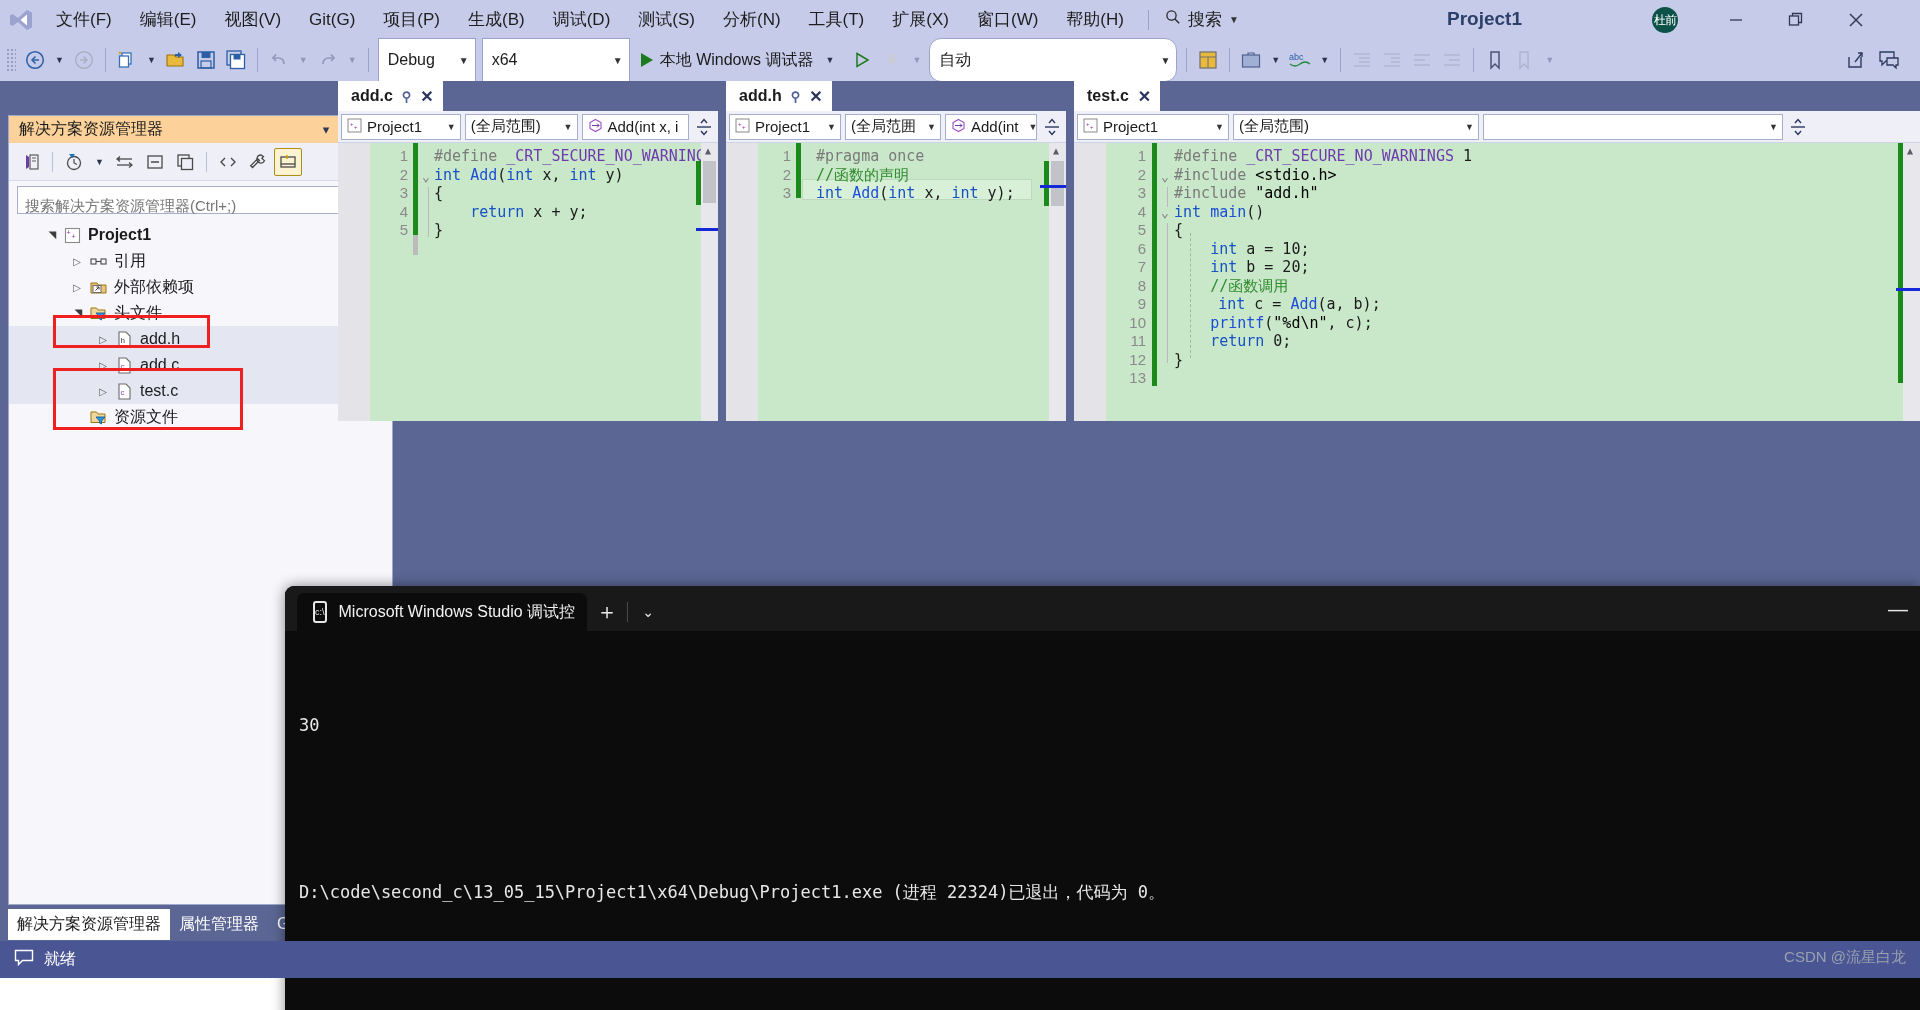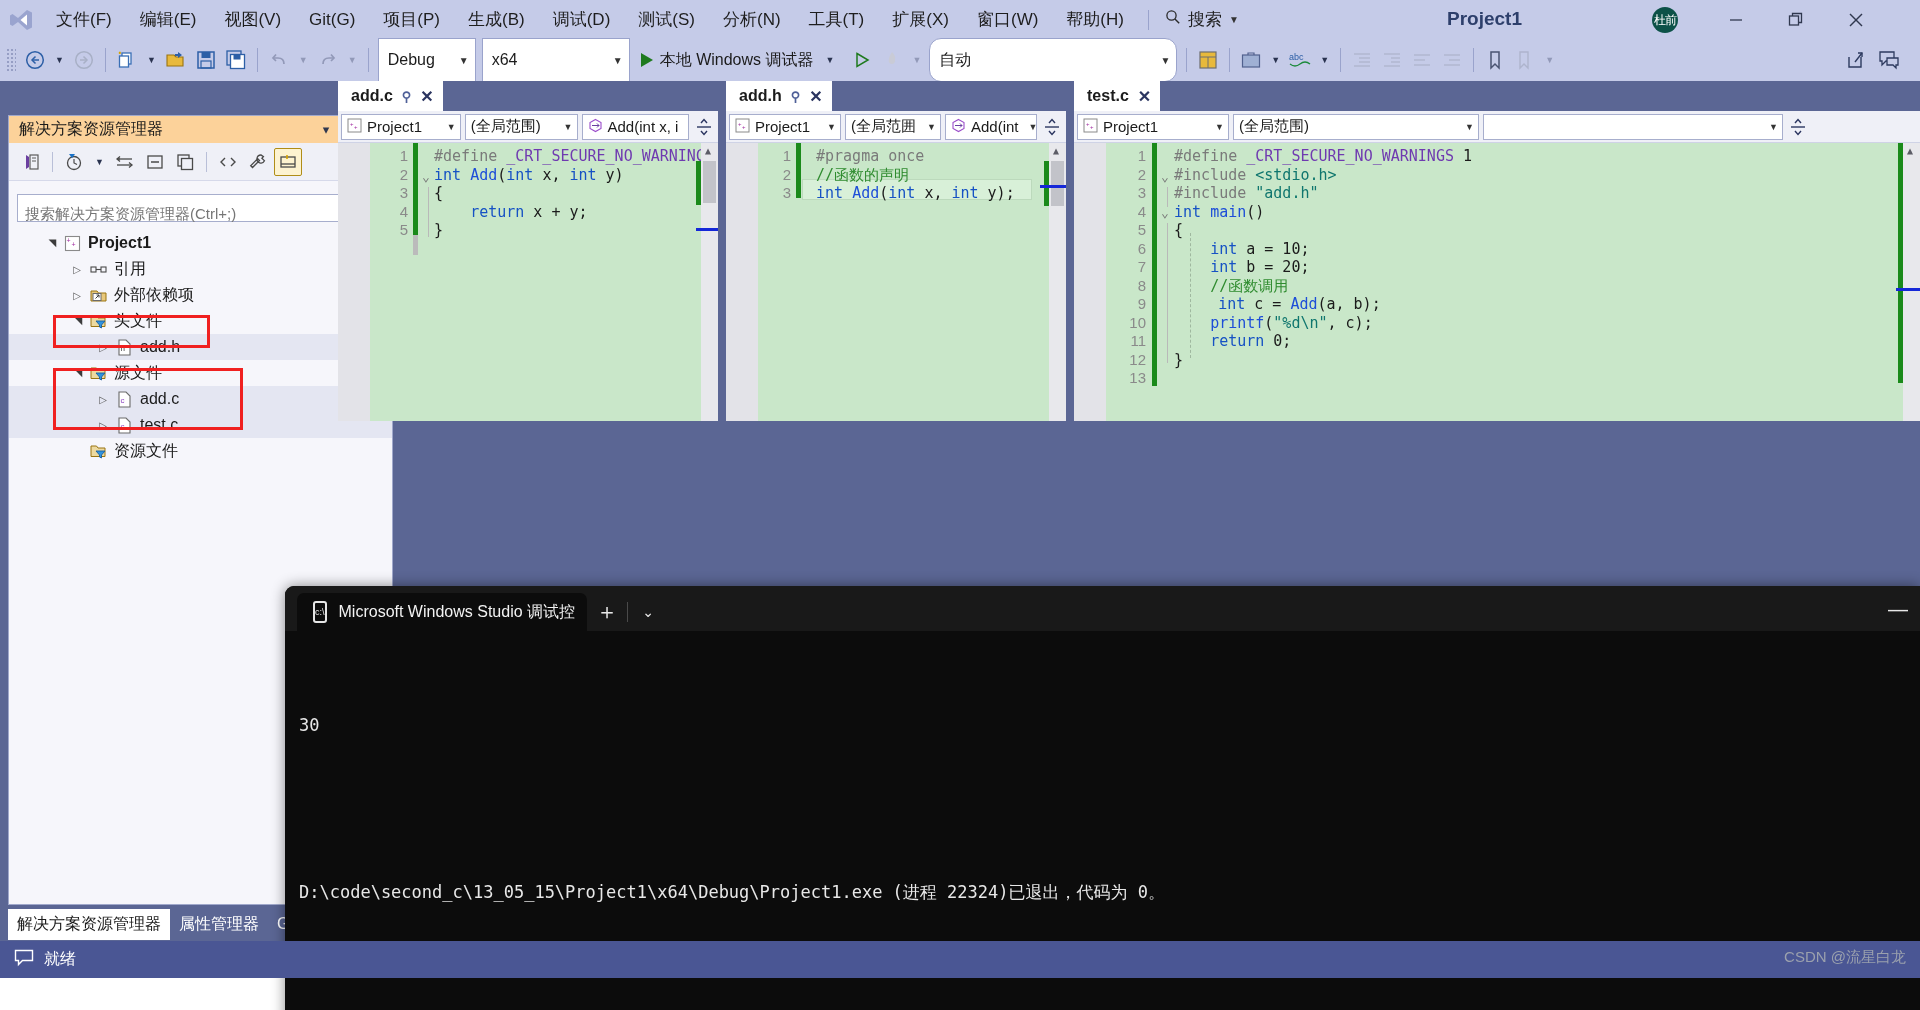--- a/index.html
+++ b/index.html
@@ -86,21 +86,21 @@
   .solexp-title { font-size:16px; color:#1b1b1b; flex:1; white-space:nowrap; }
   .hdr-icn { width:20px; height:22px; display:flex; align-items:center; justify-content:center; color:#30384f; font-size:13px;}
   .solexp-toolbar {
     height:38px; background:#eff0f7; display:flex; align-items:center; gap:2px;
     padding-left:8px; border-bottom:1px solid #d6d9ea;
   }
   .se-ic { width:28px; height:28px; display:flex; align-items:center; justify-content:center; }
   .se-ic.active { border:1px solid #b08d17; background:#fdf3d0; border-radius:2px;}
   .se-sep { width:1px; height:20px; background:#b9bfd8; margin:0 5px; }
   .se-search {
-    margin:13px 6px 2px 8px; height:28px; background:#fff; border:1px solid #a7aecd;
+    margin:5px 6px 2px 8px; height:28px; background:#fff; border:1px solid #a7aecd;
     display:flex; align-items:center; padding:12px 4px 0 7px;
   }
   .se-search .ph { flex:1; font-size:15px; color:#767676; white-space:nowrap;}
   .se-search .mag { color:#2a4a88; font-size:15px; }
   .tree { padding-top:6px; font-size:16px; color:#1b1b1b; }
   .trow { display:flex; align-items:center; height:26px; gap:5px; white-space:nowrap; position:relative;}
   .trow.sel { background:#e4e6f2; }
   .arrow { width:16px; text-align:center; font-size:10px; color:#5a5a5a; }
   .arrow.open { color:#3c3c3c; }
   .tlabel { font-size:16px; }
@@ -138,21 +138,21 @@
   .code-area { position:relative; background:#c9e7c9; overflow:hidden; font-family:"DejaVu Sans Mono", monospace; }
   .gutter { position:absolute; left:0; top:0; bottom:0; width:32px; background:#e3e3e8; }
   .ln { position:absolute; right:0; width:60px; text-align:right; font-size:15px; color:#8a8a8a; font-family:"Liberation Sans", sans-serif;}
   .chgbar { position:absolute; width:5px; background:#1a8a1a; }
   .codeline { position:absolute; font-size:15px; white-space:pre; font-family:"DejaVu Sans Mono", monospace; }
   .k { color:#1652c4; }      
   .pp { color:#7a7a7a; }     
   .mac { color:#6f3ab0; }    
   .fn { color:#1d4ed8; }
   .cm { color:#2e8b2e; }     
-  .st { color:#0f766e; }     
+  .st { color:#000000; }     
   .pl { color:#1b1b1b; }
   .foldmark { position:absolute; font-size:13px; color:#777; }
   .vline { position:absolute; width:1px; background:#b9b9b9; }
   .vline.dash { background:none; border-left:1px dashed #9fb89f; }
   .scrollcol { position:absolute; top:0; bottom:0; width:17px; background:#e8e8ec; }
   .sc-thumb { position:absolute; width:13px; background:#c2c3c9; }
   .sc-mark { position:absolute; width:5px; background:#1a8a1a; }
   .sc-caret { position:absolute; height:3px; background:#1527d8; }
   .sc-up { position:absolute; top:2px; left:4px; color:#5c5c66; font-size:10px;}
   .hl-line { position:absolute; background:#d8f0d8; border:1px solid #bcd9bc; }
@@ -568,30 +568,20 @@
           </div>
           <div class="trow sel" style="padding-left: 86px;">
             <span class="arrow">▷</span>
             <span style="display: flex; align-items: center; width: 19px;">
               <svg width="17" height="17" viewBox="0 0 17 17">
                 <path d="M3 1 h7 l4 4 v11 h-11z" fill="#fff" stroke="#6a6a6a" stroke-width="1.1"></path>
                 <text x="4.5" y="12" font-size="8" fill="#3a3a3a" font-family="sans-serif">h</text>
               </svg>
             </span>
             <span class="tlabel">add.h</span>
-          </div>
-          <div class="trow" style="padding-left: 60px;">
-            <span class="arrow open" style="transform: rotate(-90deg); display: inline-block;">◢</span>
-            <span style="display: flex; align-items: center; width: 19px;">
-              <svg width="17" height="17" viewBox="0 0 17 17">
-                <path d="M1 3 h5.5 l1.5 2 h7 v8.5 h-14z" fill="#ecd9a0" stroke="#9a7410" stroke-width="1"></path>
-                <path d="M6 8 h9 l-3.5 4 v3 l-2-1 v-2z" fill="#2f93e0" stroke="#1a5f9c" stroke-width=".9"></path>
-              </svg>
-            </span>
-            <span class="tlabel">源文件</span>
           </div>
           <div class="trow sel" style="padding-left: 86px;">
             <span class="arrow">▷</span>
             <span style="display: flex; align-items: center; width: 19px;">
               <svg width="17" height="17" viewBox="0 0 17 17">
                 <path d="M3 1 h7 l4 4 v11 h-11z" fill="#fff" stroke="#6a6a6a" stroke-width="1.1"></path>
                 <text x="4.5" y="12" font-size="8" fill="#8a3fc0" font-family="sans-serif">c</text>
               </svg>
             </span>
             <span class="tlabel">add.c</span>

